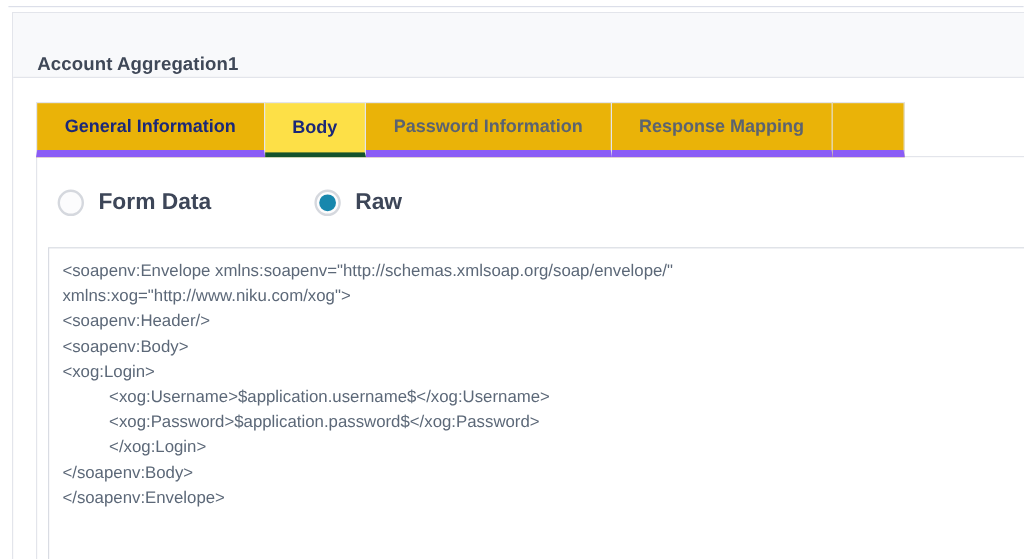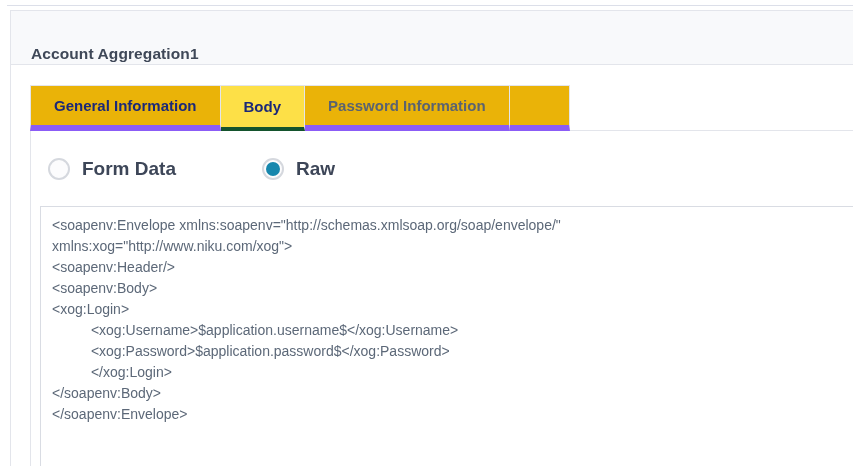--- a/index.html
+++ b/index.html
@@ -144,20 +144,23 @@
     <div class="tabs">
       <div class="tab visited">
         <span>General Information</span>
       </div>
       <div class="tab active">
         <span>Body</span>
       </div>
       <div class="tab">
         <span>Password Information</span>
       </div>
+      <div class="tab">
+        <span>Response Mapping</span>
+      </div>
       <div class="tab cropped"></div>
     </div>
 
     <div class="tab-content">
 
       <div class="radio-row">
         <div class="radio-option first">
           <span class="radio-circle"></span>
           <span class="radio-label">Form Data</span>
         </div>

